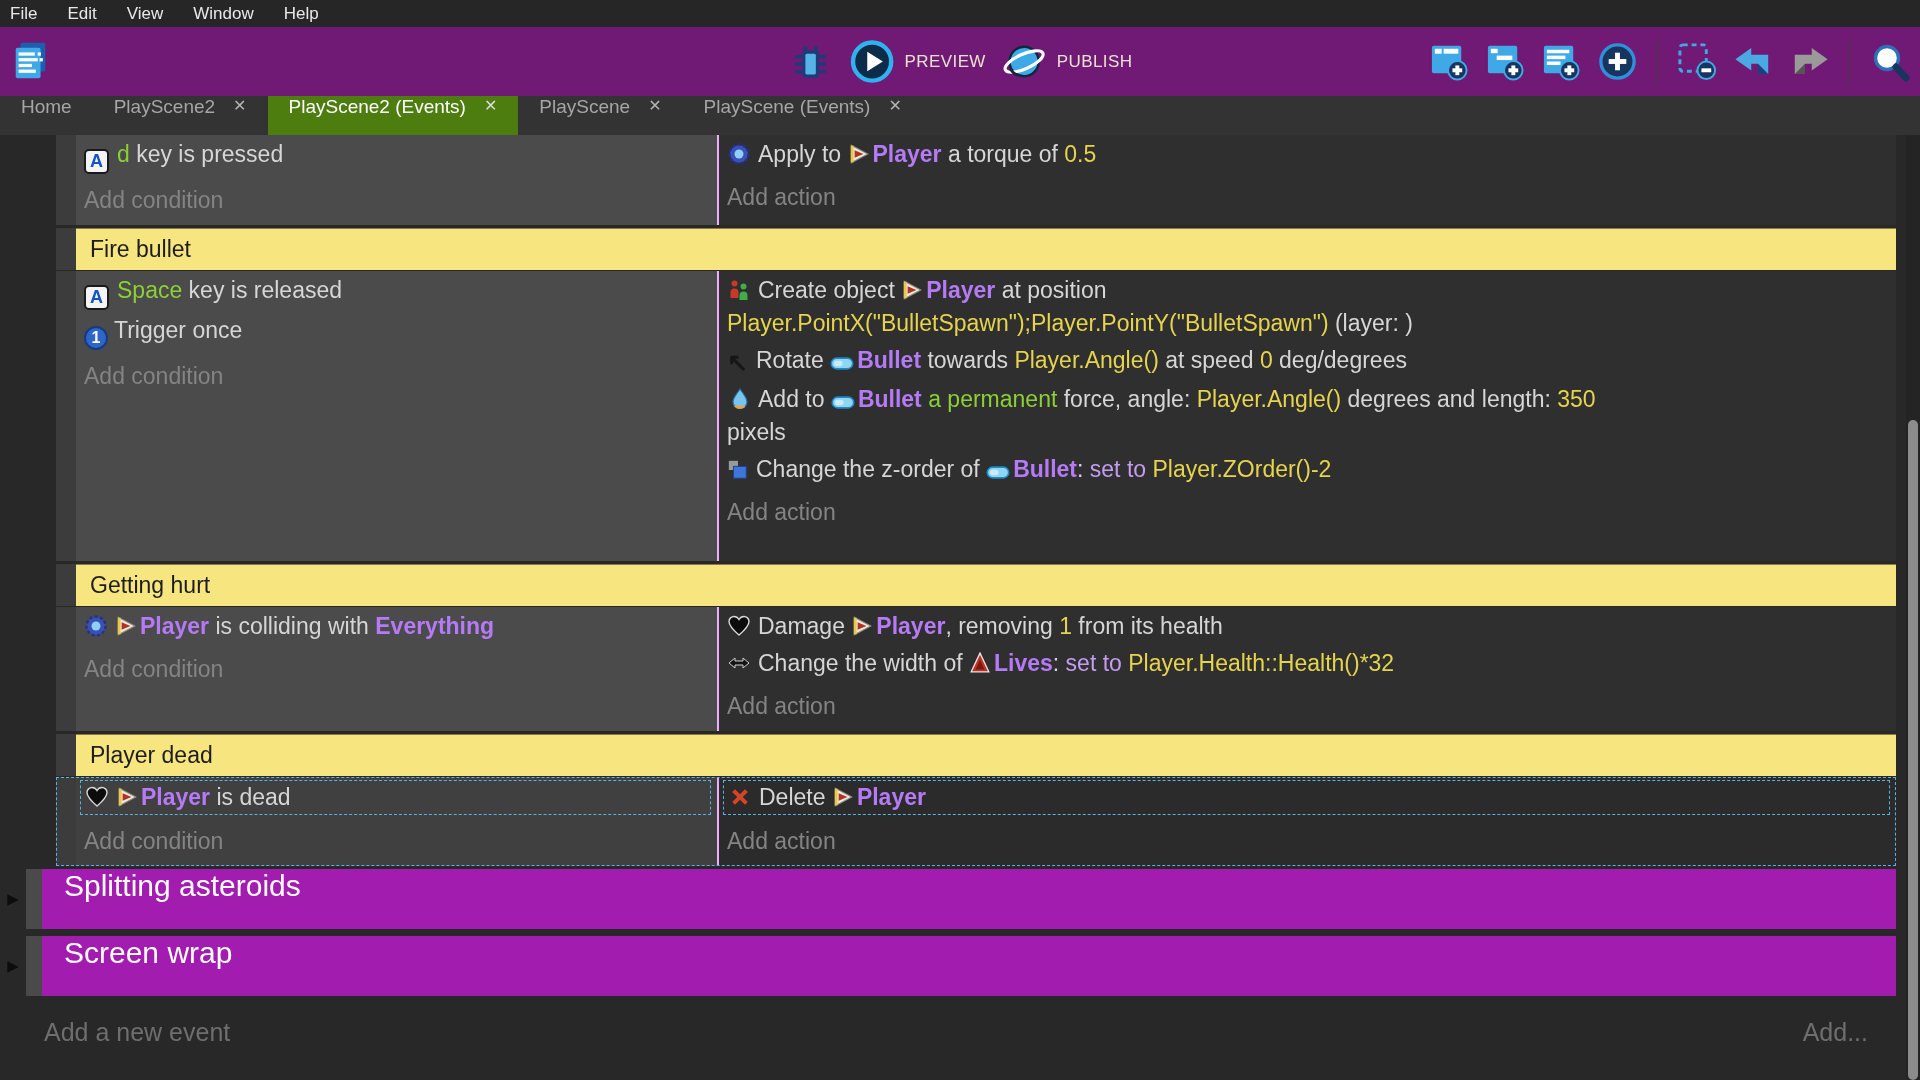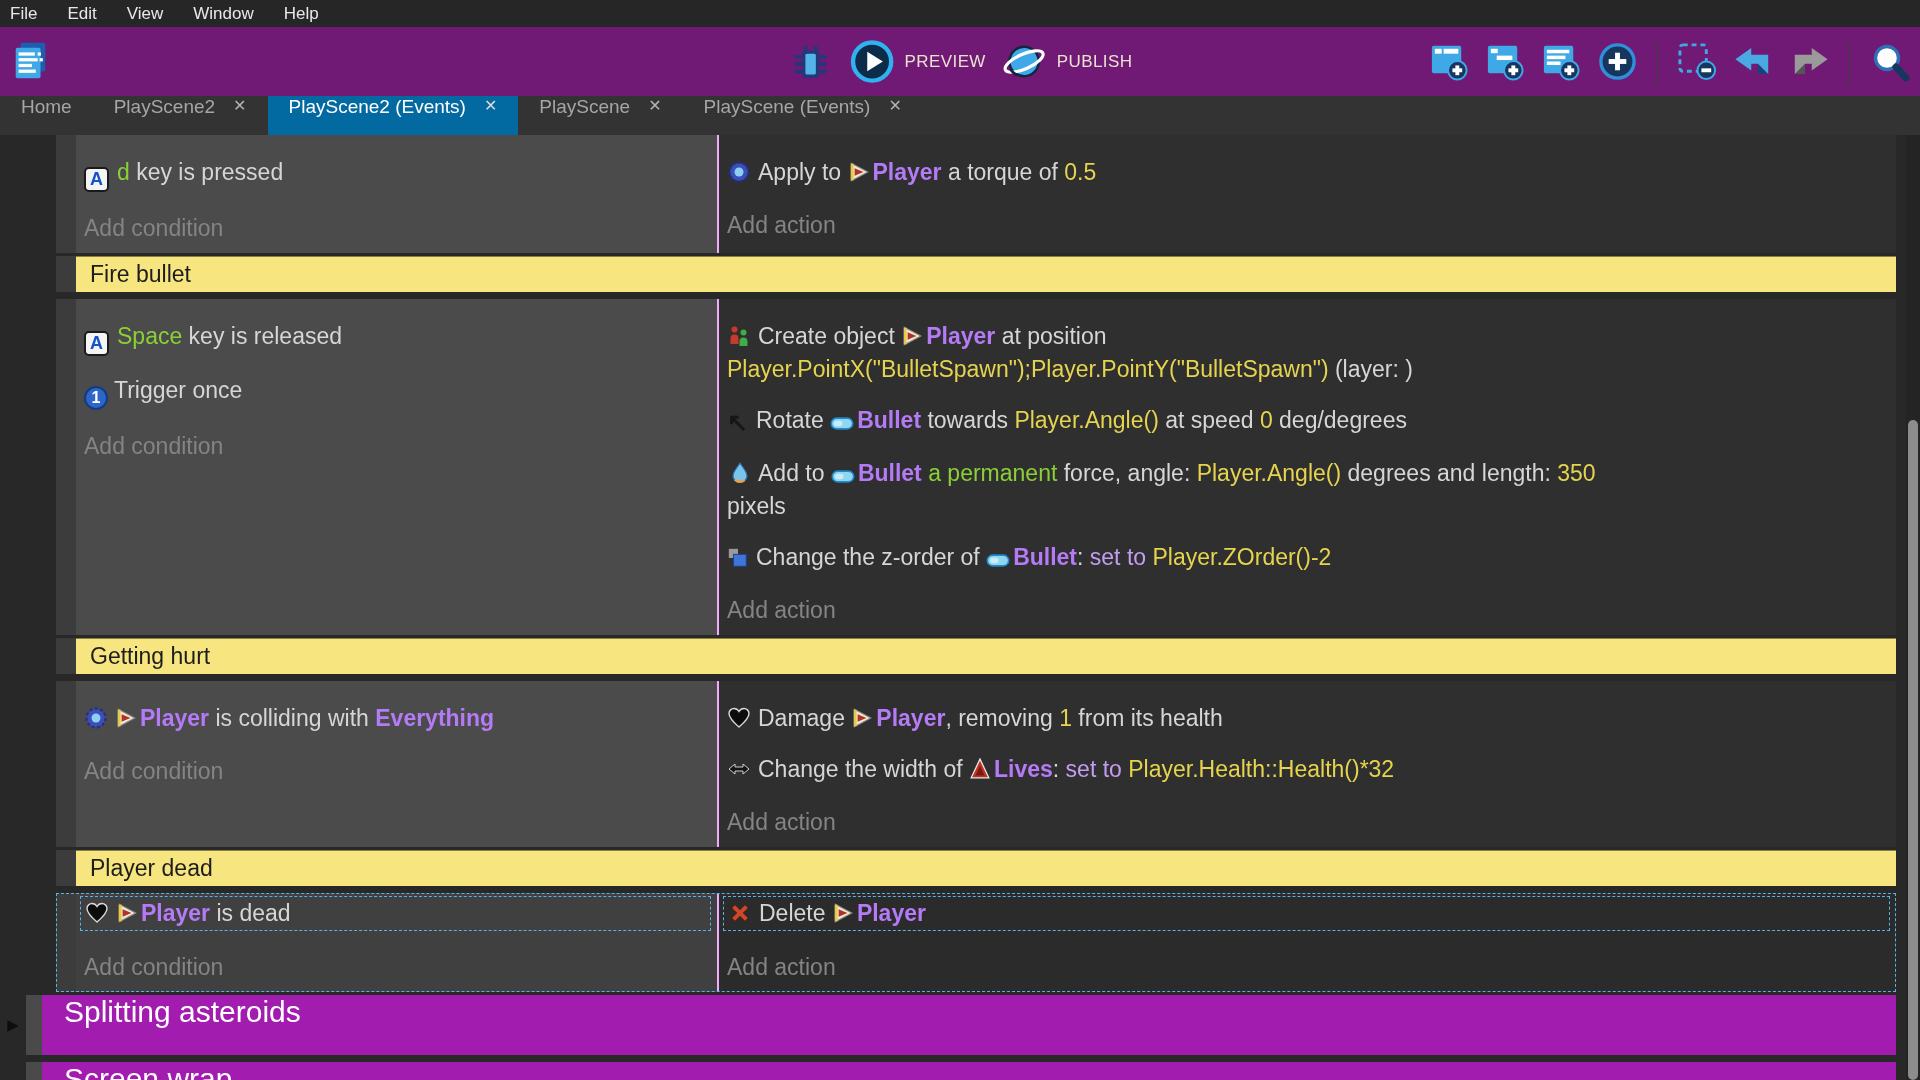--- a/index.html
+++ b/index.html
@@ -17,40 +17,40 @@
   .toolbar-center{position:absolute;left:50%;top:0;height:69px;transform:translateX(-50%);
                   display:flex;align-items:center;gap:16px}
   .tb-btn{display:flex;align-items:center;gap:10px;color:#eae2d0;font-size:17px;letter-spacing:.4px;cursor:default}
   .toolbar-right{position:absolute;right:8px;top:0;height:69px;display:flex;align-items:center;gap:13px}
   .tb-sep{width:1px;height:46px;background:#3d3d3d;margin:0 5px}
   .tb-icon{display:block}
 
   
   .tabbar{height:39px;background:#333;display:flex;font-size:19px}
   .tab{display:flex;align-items:flex-start;padding:0 21px;color:#a6a6a6;gap:18px;cursor:default}
-  .tab.active{background:#0369a1;color:#fff}
+  .tab.active{background:#4d7c0f;color:#fff}
   .tab .close{font-size:16px;color:#b4b4b4}
   .tab.active .close{color:#dcdcdc}
 
   
   .sheet{position:relative;height:945px;background:#282828;overflow:hidden}
   .row{margin:0 24px 3px 56px;display:flex}
   .handle{width:20px;background:#3c3c3c;flex:none}
   .cell-c{width:641px;background:#4b4b4b;padding:3px 10px 8px 8px;flex:none;box-sizing:border-box}
   .cell-a{flex:1;background:#2f2f2f;padding:3px 10px 8px 8px;border-left:2px solid #f0abfc}
-  .line{font-size:23px;line-height:33px;margin:18px 0 4px}
-  .addl{font-size:23px;line-height:33px;color:#848484;margin-top:20px}
+  .line{font-size:23px;line-height:33px;margin:0 0 4px}
+  .addl{font-size:23px;line-height:33px;color:#848484;margin-top:10px}
   .ev1{min-height:74px}.ev2{min-height:290px}.ev3{min-height:118px}.ev4{min-height:88px}
 
   .row.selected{outline:1px dashed #58b2e4;outline-offset:-1px}
   .row.selected .cell-c{background:#404040}
   .row.selected .cell-a{background:#2b2b2b}
   .sel-item{border:1px dashed #58b2e4;margin:0 -4px 2px -4px;padding:0 4px}
 
-  .comment{margin:0 24px 7px 56px;height:36px;display:flex}
+  .comment{margin:0 24px 1px 56px;height:42px;display:flex}
   .comment .body{flex:1;background:#f7e57f;display:flex;align-items:center;padding-left:14px;
                  font-size:23px;color:#1d1d1d;box-shadow:inset 0 1px 0 rgba(0,0,0,.45)}
 
   .group-row{margin:0 24px 7px 0;display:flex;align-items:stretch;height:60px}
   .garrow{width:26px;display:flex;align-items:center;justify-content:center;color:#0d0d0d;font-size:15px;cursor:default}
   .gstrip{width:16px;background:#4a4a4a}
   .gbar{flex:1;background:#a21caf;display:flex;align-items:flex-start;padding-left:22px;font-size:30px;color:#fff}
 
   .footer{height:58px;display:flex;align-items:center;justify-content:space-between;
           padding:0 52px 0 44px;font-size:25px;color:#6e6e6e}

